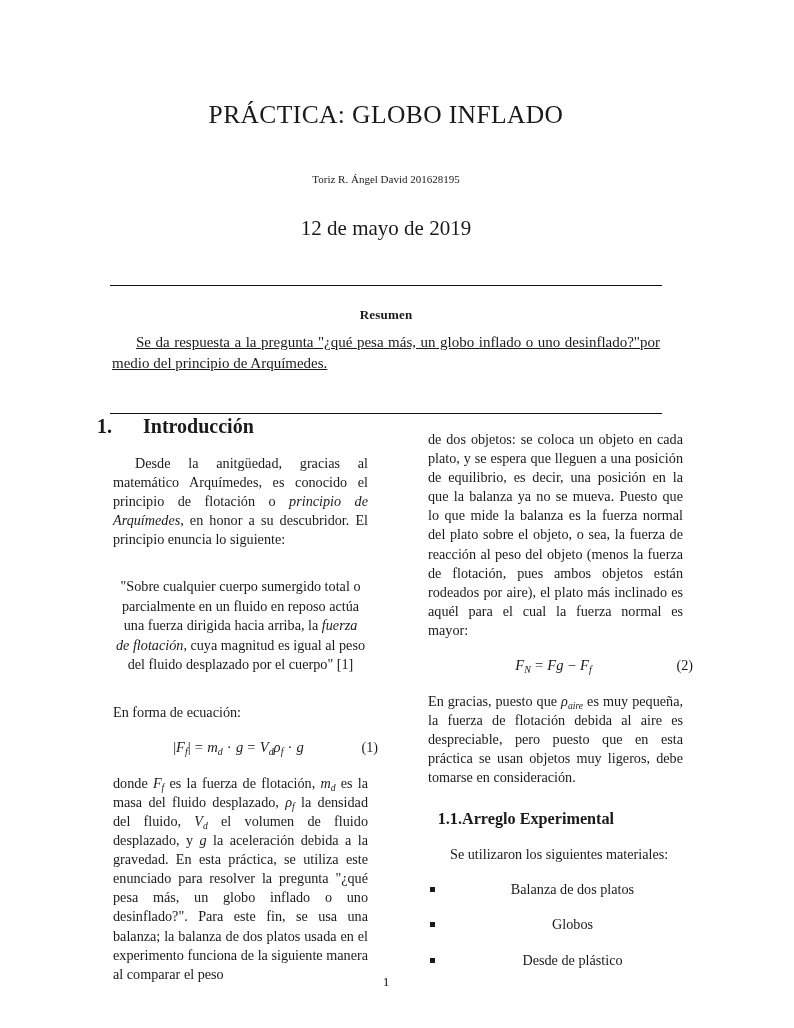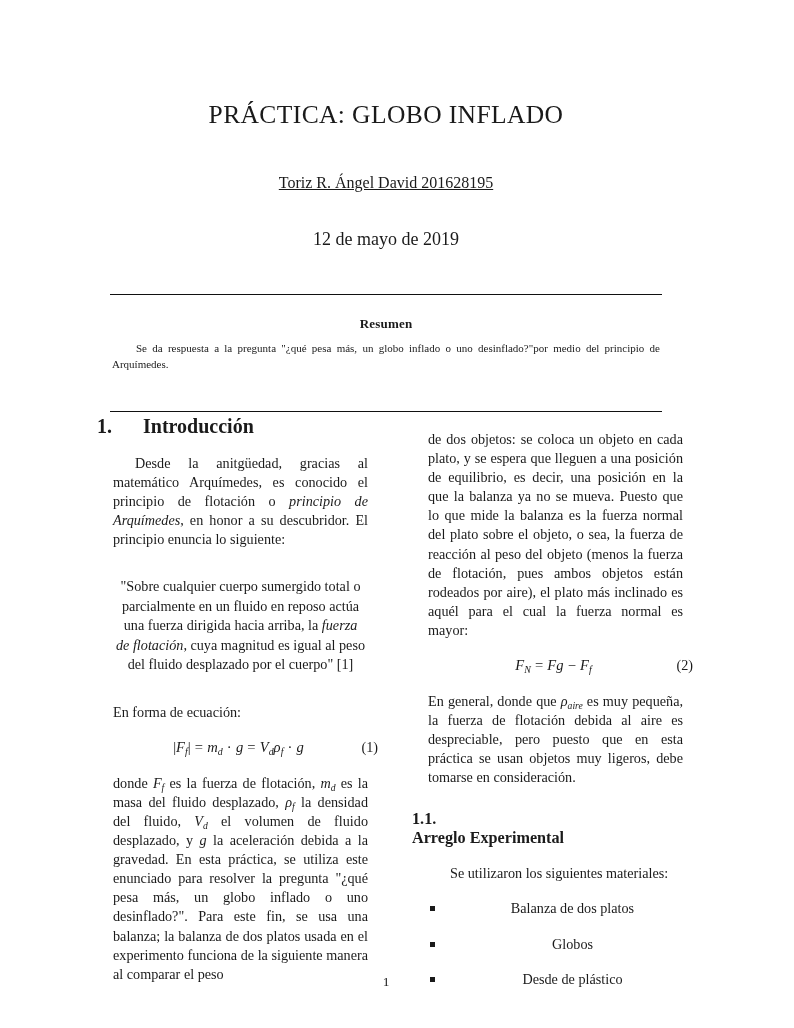--- a/index.html
+++ b/index.html
@@ -29,29 +29,28 @@
     text-align: center;
   }
   .doc-title {
     font-size: 25.5px;
     font-weight: normal;
     letter-spacing: 0.4px;
     margin: 0;
     line-height: 1.2;
   }
   .doc-author {
-    font-size: 16px;
+    font-size: 11px;
     margin: 0;
     padding-top: 42px;
     line-height: 1.2;
-    text-decoration: underline;
   }
   .doc-date {
-    font-size: 18px;
-    margin: 7px;
+    font-size: 21px;
+    margin: 0;
     padding-top: 30px;
     line-height: 1.2;
   }
 
   
   .abstract-wrap {
     width: 552px;
     margin: 8px auto;
     padding-top: 36px;
   }
@@ -62,25 +61,26 @@
   }
   .abstract-title {
     text-align: center;
     font-size: 13px;
     font-weight: bold;
     padding-top: 21px;
     padding-bottom: 9px;
     letter-spacing: 0.2px;
   }
   .abstract-body {
-    font-size: 11px;
+    font-size: 15px;
     line-height: 1.42;
     text-align: justify;
     text-indent: 24px;
     padding: 0 2px 0 2px;
+    text-decoration: underline;
   }
   .abstract-gap {
     height: 38px;
   }
 
   
   .columns {
     position: absolute;
     top: 414px;
     left: 97px;
@@ -108,22 +108,21 @@
     min-width: 46px;
     display: inline-block;
   }
   h3.subsection {
     font-size: 16.2px;
     font-weight: bold;
     margin: 22px 0 9px 0;
     line-height: 1.2;
     display: flex;
     align-items: baseline;
-    text-align: left;
-    flex-direction: column;
+    text-align: right;
   }
   h3.subsection .num {
     min-width: 50px;
     display: inline-block;
   }
 
   p.para {
     margin: 16px;
     text-indent: 22px;
   }
@@ -264,21 +263,21 @@
 
     <div class="col">
 
       <p class="para noindent">de dos objetos: se coloca un objeto en cada plato, y se espera que lleguen a una posición de equilibrio, es decir, una posición en la que la balanza ya no se mueva. Puesto que lo que mide la balanza es la fuerza normal del plato sobre el objeto, o sea, la fuerza de reacción al peso del objeto (menos la fuerza de flotación, pues ambos objetos están rodeados por aire), el plato más inclinado es aquél para el cual la fuerza normal es mayor:</p>
 
       <div class="equation">
         <span class="eq-body"><span class="mi">F</span><sub class="sb">N</sub><span class="eqsp">&nbsp;</span><span class="mo">=</span><span class="eqsp">&nbsp;</span><span class="mi">F</span><span class="mi">g</span><span class="eqsp">&nbsp;</span><span class="mo">−</span><span class="eqsp">&nbsp;</span><span class="mi">F</span><sub class="sb">f</sub></span>
         <span class="eq-num">(2)</span>
       </div>
 
-      <p class="para noindent"><span>En general, donde que </span><span class="mi">ρ</span><sub class="sb">aire</sub><span> es muy pequeña, la fuerza de flotación debida al aire es despreciable, pero puesto que en esta práctica se usan objetos muy ligeros, debe tomarse en consideración.</span></p>
+      <p class="para noindent"><span>En gracias, puesto que </span><span class="mi">ρ</span><sub class="sb">aire</sub><span> es muy pequeña, la fuerza de flotación debida al aire es despreciable, pero puesto que en esta práctica se usan objetos muy ligeros, debe tomarse en consideración.</span></p>
 
       <h3 class="subsection">
         <span class="num">1.1.</span>
         <span>Arreglo Experimental</span>
       </h3>
 
       <p class="para">Se utilizaron los siguientes materiales:</p>
 
       <ul class="items">
         <li><span class="bullet"></span><span>Balanza de dos platos</span></li>

